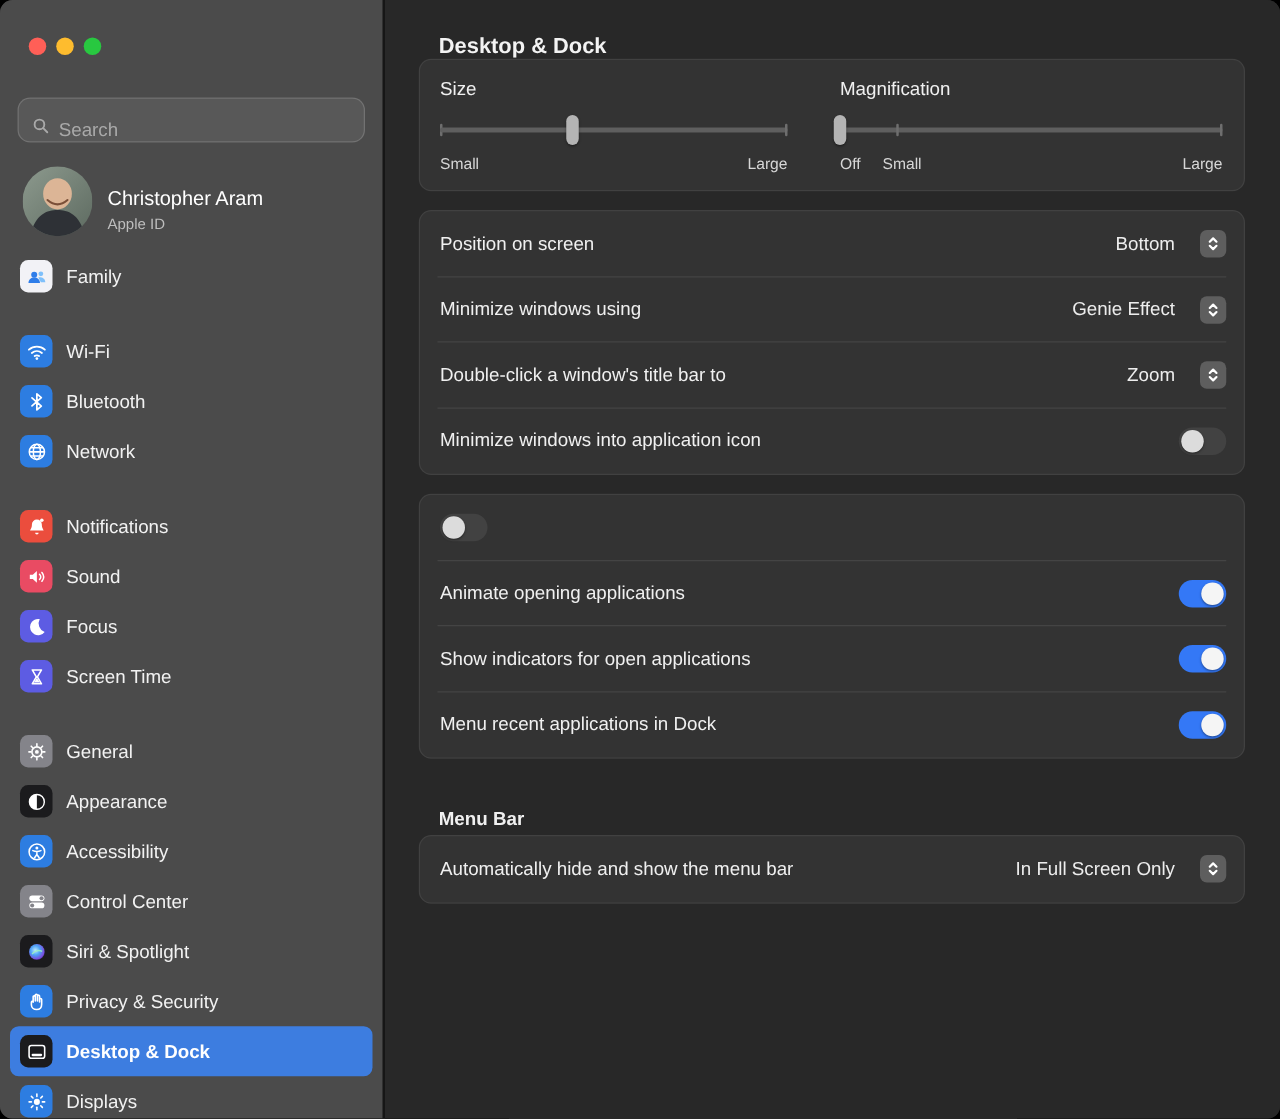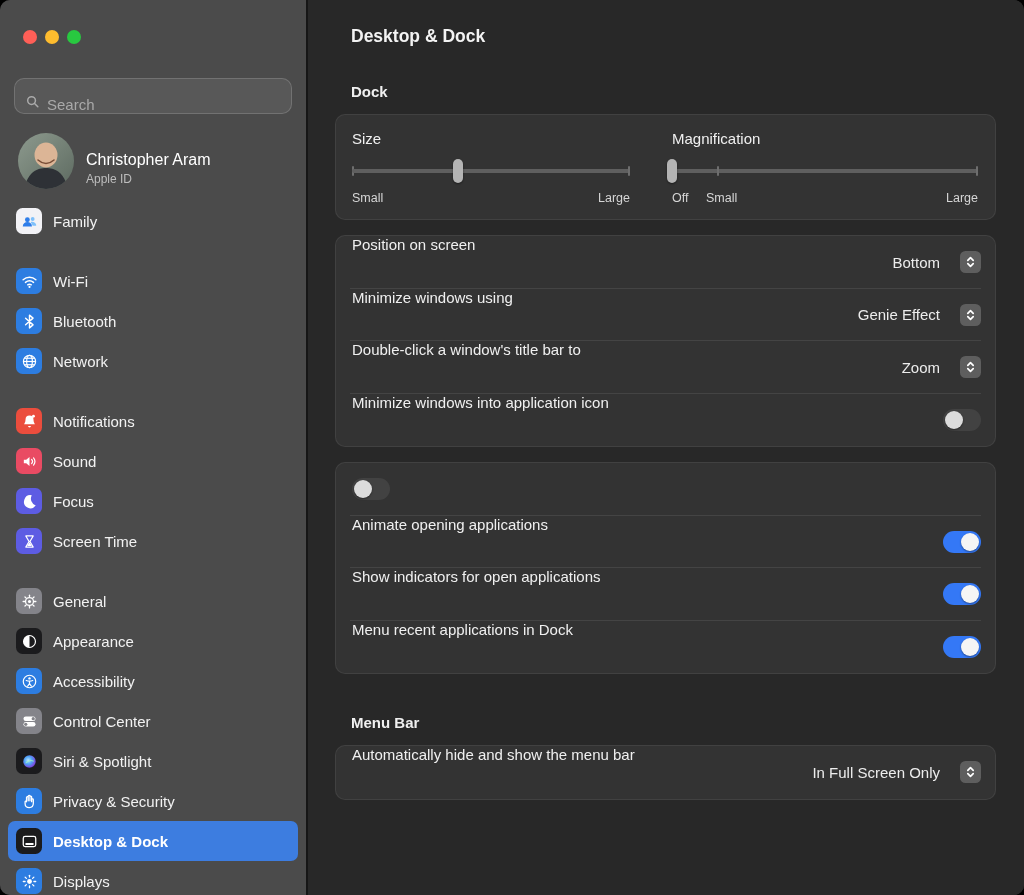--- a/index.html
+++ b/index.html
@@ -46,21 +46,21 @@
     width:26px; height:26px; border-radius:6.5px; flex:0 0 26px;
     display:flex; align-items:center; justify-content:center;
   }
   .side-icon svg { display:block; }
   .side-label { font-size:15px; color:#f2f2f2; white-space:nowrap; }
   .side-item.selected .side-label { color:#fff; font-weight:700; }
   
   .main { flex:1; background:#282828; padding:0 28px 0 27px; overflow:hidden; }
   .main-title { font-size:17.5px; font-weight:700; color:#f3f3f3; padding-top:26px; margin-left:16px; }
   .section-header { font-size:15px; font-weight:700; color:#f0f0f0; margin:36px 0 14px 16px; }
-  .section-header.menubar { margin-top:40px; margin-bottom:14px; }
+  .section-header.menubar { margin-top:40px; margin-bottom:4px; }
   .card {
     background:#333333; border:1px solid rgba(255,255,255,0.07);
     border-radius:10px; margin-bottom:15px;
   }
   
   .sliders-card { display:flex; padding:15px 16px 14px 16px; gap:42px; margin-bottom:15px; }
   .slider-col-size { width:278px; }
   .slider-col-mag { width:306px; }
   .slider-name { font-size:15px; color:#f0f0f0; margin-bottom:12px; }
   .slider-track-wrap { position:relative; height:24px; }
@@ -68,21 +68,21 @@
   .slider-endtick { position:absolute; top:7px; width:2px; height:10px; background:#6e6e6e; border-radius:1px; }
   .slider-endtick.left { left:0; } .slider-endtick.right { right:0; }
   .slider-midtick { position:absolute; top:7px; width:2px; height:10px; background:#6e6e6e; border-radius:1px; }
   .slider-thumb {
     position:absolute; top:0; width:10px; height:24px; border-radius:5px;
     background:#b4b4b4; box-shadow:0 1px 2px rgba(0,0,0,0.45); cursor:pointer;
   }
   .slider-scale { position:relative; display:flex; justify-content:space-between; margin-top:8px; font-size:12.5px; color:#d6d6d6; }
   .slider-scale .mid { position:absolute; left:34px; }
   
-  .row { display:flex; justify-content:space-between; height:52.5px; padding:0 14px 0 16px; position:relative; }
+  .row { display:flex; align-items:center; justify-content:space-between; height:52.5px; padding:0 14px 0 16px; position:relative; }
   .row:not(:last-child)::after {
     content:""; position:absolute; left:14px; right:14px; bottom:0;
     height:1px; background:rgba(255,255,255,0.085);
   }
   .row-label { font-size:15px; color:#f0f0f0; }
   .row-right { display:flex; align-items:center; gap:20px; }
   .row-value { font-size:15px; color:#ededed; }
   .stepper {
     width:21px; height:22px; border:none; border-radius:5.5px;
     background:#5e5e5e; display:flex; align-items:center; justify-content:center;
@@ -328,21 +328,20 @@
             </span>
             <span class="side-label">Displays</span>
           </div>
         </div>
       </nav>
   </aside>
 
   <main class="main">
     <h1 class="main-title">Desktop &amp; Dock</h1>
 
-    <h2 class="section-header">Dock</h2>
 
     <div class="card sliders-card">
       <div class="slider-col-size">
         <div class="slider-name">Size</div>
         <div class="slider-track-wrap">
           <span class="slider-endtick left"></span>
           <span class="slider-track"></span>
           <span class="slider-endtick right"></span>
           <span class="slider-thumb" style="left: calc(38% - 5px);"></span>
         </div>

